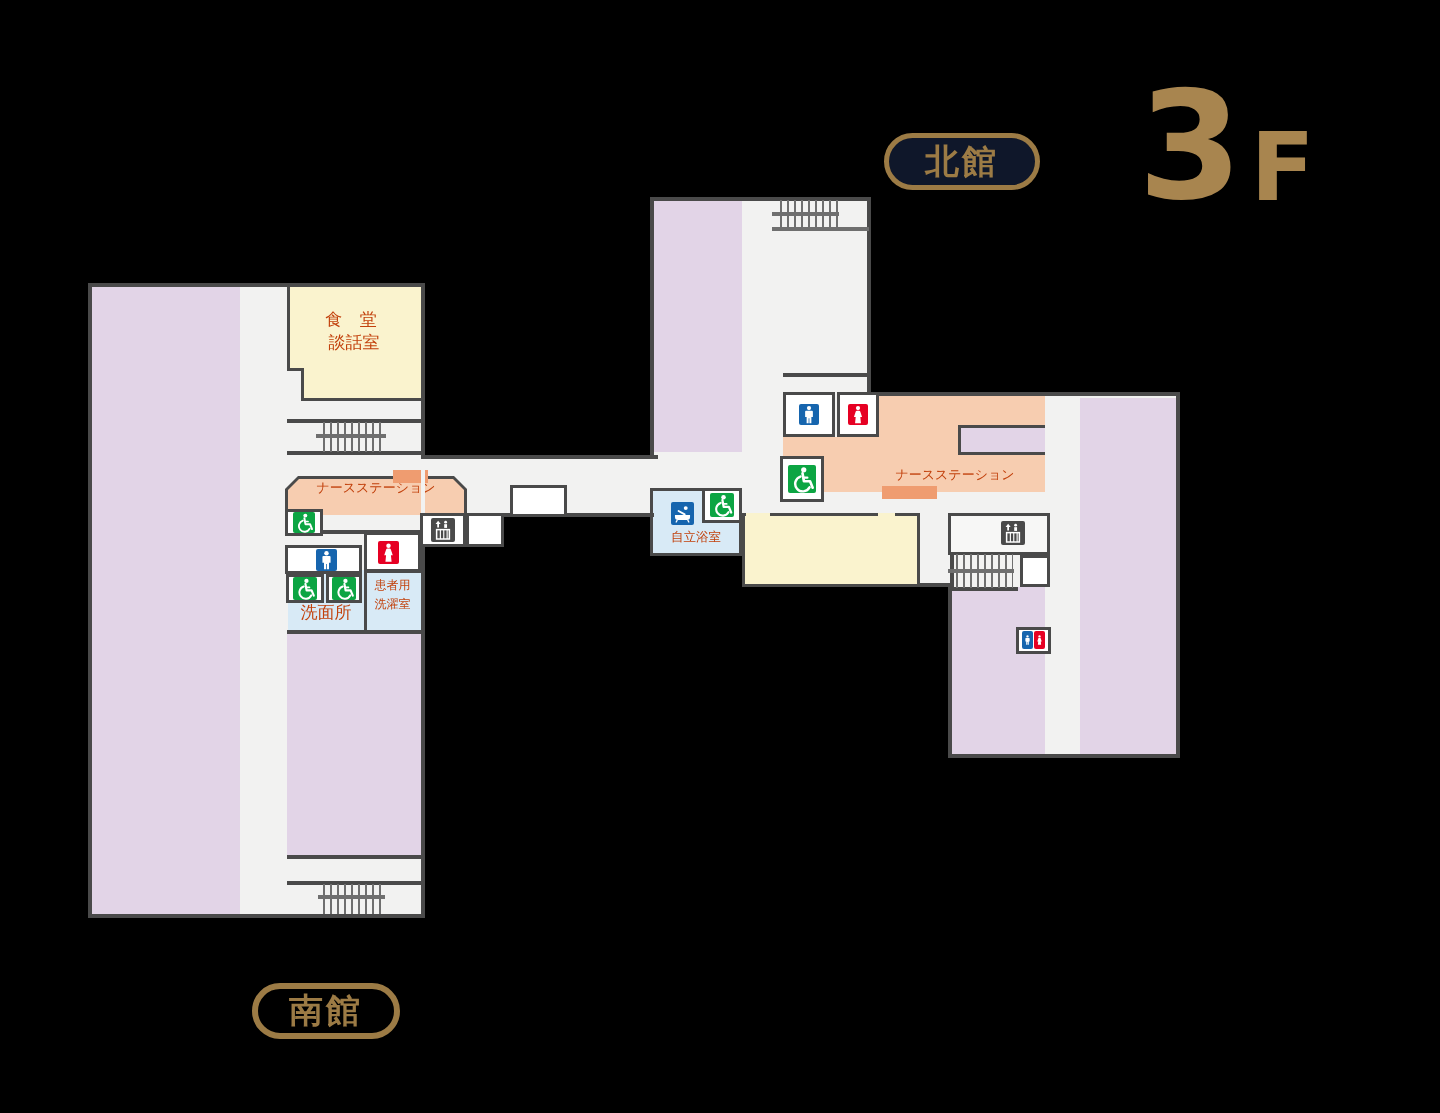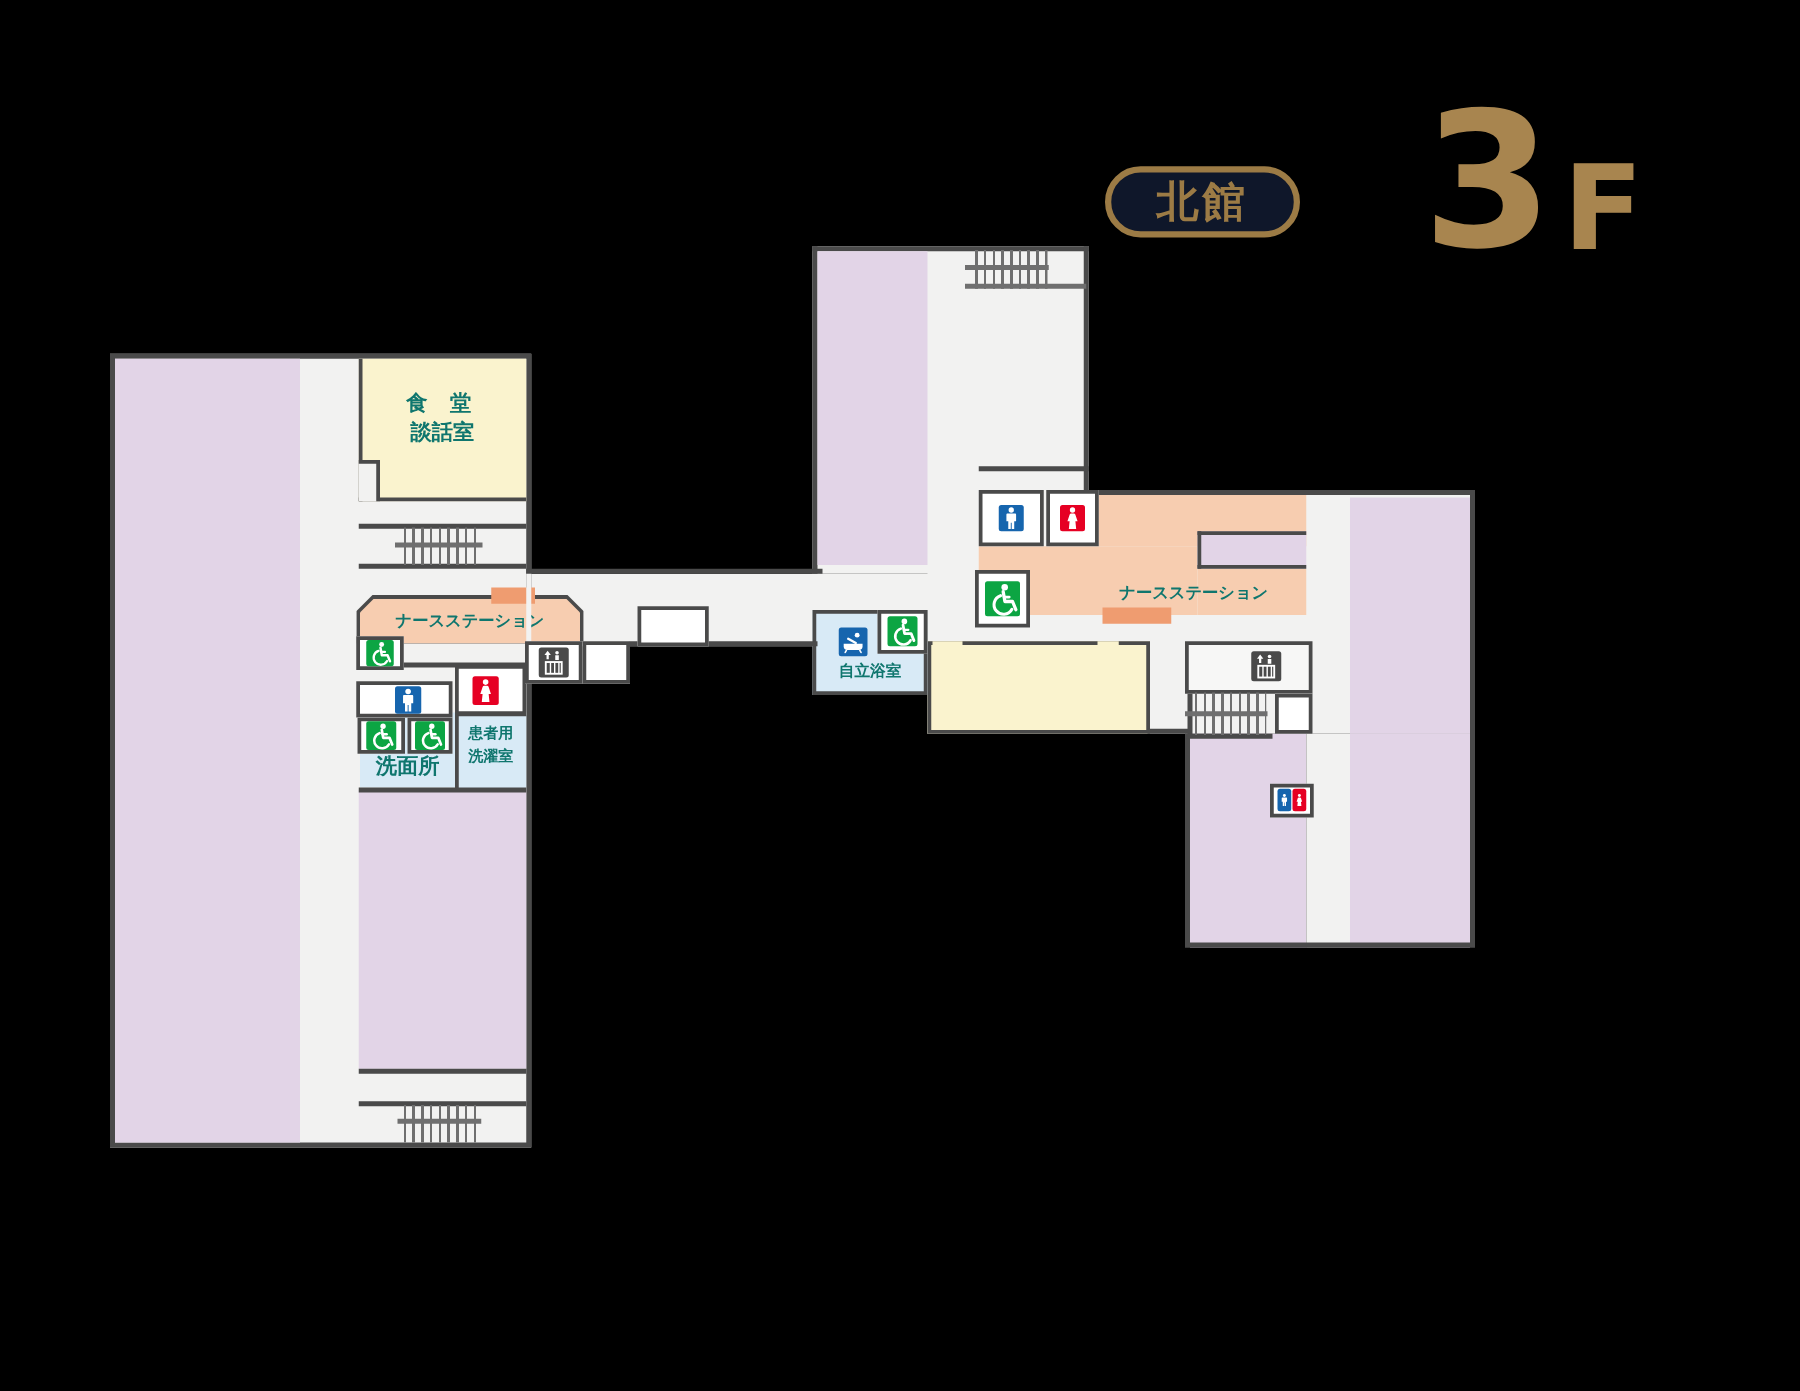--- a/index.html
+++ b/index.html
@@ -11,21 +11,21 @@
   .yellow{background:#FAF3CE;}
   .orange{background:#F7CDB0;}
   .lblue{background:#D8EAF6;}
   .wall{background:#4A4A4A;}
   .room{background:#FFFFFF;border:3px solid #4A4A4A;}
   .icon{border-radius:2px;display:flex;align-items:center;justify-content:center;}
   .icon svg{width:100%;height:100%;display:block;}
   .g{background:#0CA543;} .b{background:#1665AE;} .r{background:#E60023;} .e{background:#4A4A4A;}
   .stairs{background:repeating-linear-gradient(90deg,#6F6F6F 0 2px,transparent 2px 7px);}
   .rail{background:#6F6F6F;}
-  .lbl{color:#0f766e;display:flex;align-items:center;justify-content:center;text-align:center;font-weight:bold;}
+  .lbl{color:#c2410c;display:flex;align-items:flex-start;justify-content:center;text-align:center;}
   .pill{display:flex;align-items:center;justify-content:center;border:5px solid #9C7B45;
         border-radius:30px;color:#9C7B45;font-weight:bold;font-size:34px;letter-spacing:3px;}
   .fnum{display:flex;align-items:flex-end;color:#A8854F;font-weight:bold;line-height:0.85;}
 </style>
 </head>
 <body>
 
 <div id="canvas">
 
   <div class="abs floor" style="left:88px;top:283px;width:337px;height:635px;border:4px solid #4A4A4A;"></div>
@@ -233,14 +233,17 @@
   <div class="abs stairs" style="left:956px;top:554px;width:57px;height:34px;"></div>
   <div class="abs rail" style="left:948px;top:569px;width:66px;height:4px;"></div>
 
   <div class="abs pill" style="left:884px;top:133px;width:156px;height:57px;background:#0f172a;">
     <span>北館</span>
   </div>
   <div class="abs fnum" style="left:1138px;top:86px;height:124px;">
     <span style="font-size:150px;">3</span>
     <span style="font-size:94px;margin-left:8px;margin-bottom:2px;">F</span>
   </div>
+  <div class="abs pill" style="left:252px;top:983px;width:148px;height:56px;border-width:6px;background:transparent;">
+    <span>南館</span>
+  </div>
 
 </div>
 
 </body></html>

